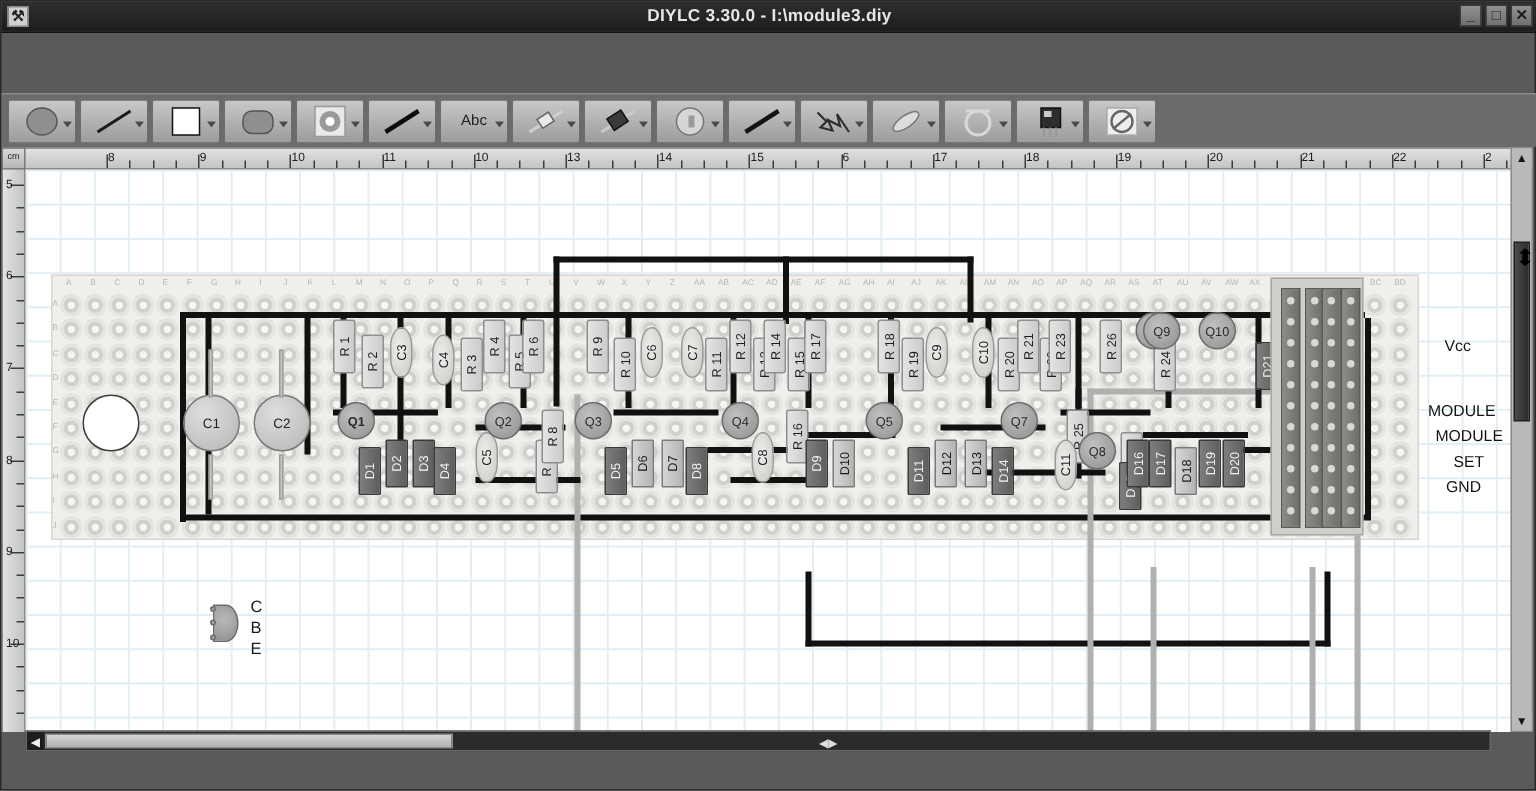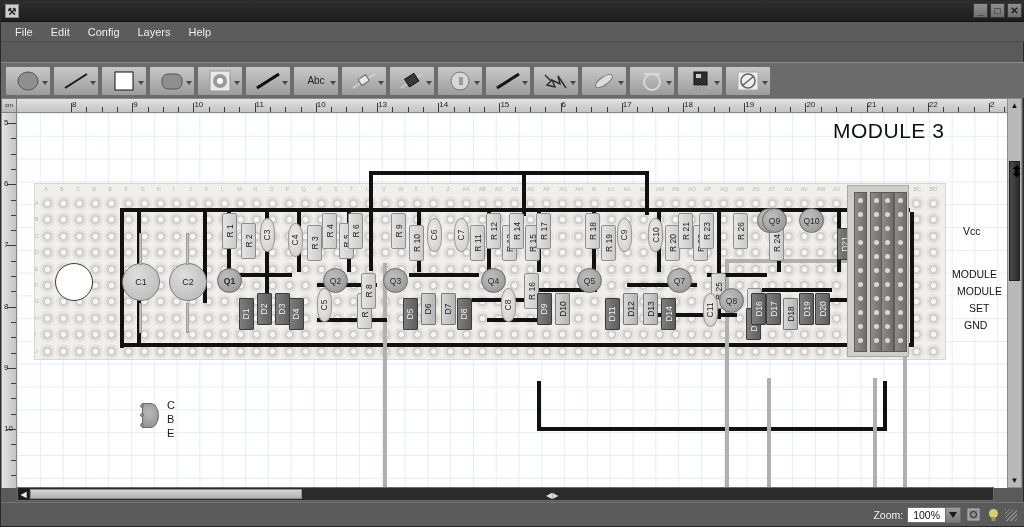--- a/index.html
+++ b/index.html
@@ -302,34 +302,28 @@
       repeating-linear-gradient(135deg, #8c8c8c 0 1px, transparent 1px 3px);
   }
 </style>
 </head>
 <body>
 
 <div id="app">
 
   <div id="titlebar">
     <div id="app-icon">⚒</div>
+    <div id="title-text">DIYLC 3.30.0 - I:\module3.diy</div>
     <div class="win-btns">
       <div class="win-btn">_</div>
       <div class="win-btn">□</div>
       <div class="win-btn">✕</div>
     </div>
   </div>
 
-  <div id="menubar">
-    <div class="menu-item">File</div>
-    <div class="menu-item">Edit</div>
-    <div class="menu-item">Config</div>
-    <div class="menu-item">Layers</div>
-    <div class="menu-item">Help</div>
-  </div>
 
 
   <div id="toolbar">
     <div class="tool">
       <svg width="24" height="20">
           <ellipse cx="12" cy="10" rx="10" ry="9" fill="#8f8f8f" stroke="#555"></ellipse>
         </svg>
       <i class="caret"></i>
     </div>
     <div class="tool">
@@ -543,21 +537,20 @@
       <div class="tick-v" style="top: 300.7px; width: 5px;"></div>
       <div class="tick-v" style="top: 316px; width: 9px;"></div>
       <div class="rlabel-v" style="top: 311px;">10</div>
       <div class="tick-v" style="top: 331.3px; width: 5px;"></div>
       <div class="tick-v" style="top: 346.6px; width: 5px;"></div>
       <div class="tick-v" style="top: 361.9px; width: 5px;"></div>
     </div>
 
   <div id="canvas-wrap">
     <div id="grid"></div>
-    <div id="module-title">MODULE 3</div>
 
     <div id="perfboard">
         <div class="collabel" style="left: 9px; top: 2px;">A</div>
         <div class="collabel" style="left: 25.1px; top: 2px;">B</div>
         <div class="collabel" style="left: 41.2px; top: 2px;">C</div>
         <div class="collabel" style="left: 57.3px; top: 2px;">D</div>
         <div class="collabel" style="left: 73.4px; top: 2px;">E</div>
         <div class="collabel" style="left: 89.5px; top: 2px;">F</div>
         <div class="collabel" style="left: 105.6px; top: 2px;">G</div>
         <div class="collabel" style="left: 121.7px; top: 2px;">H</div>
@@ -1398,21 +1391,21 @@
         </div>
         <div class="diode" style="left: 782px; top: 180px;">
           <span>D19</span>
         </div>
         <div class="diode" style="left: 798px; top: 180px;">
           <span>D20</span>
         </div>
         <div class="diode" style="left: 820px; top: 115px;">
           <span>D21</span>
         </div>
-        <div class="trans" style="left: 200px; top: 155px; font-weight: bold;">Q1</div>
+        <div class="trans" style="left: 208px; top: 155px; font-weight: bold;">Q1</div>
         <div class="trans" style="left: 306px; top: 155px;">Q2</div>
         <div class="trans" style="left: 366px; top: 155px;">Q3</div>
         <div class="trans" style="left: 464px; top: 155px;">Q4</div>
         <div class="trans" style="left: 560px; top: 155px;">Q5</div>
         <div class="trans" style="left: 740px; top: 95px;">Q6</div>
         <div class="trans" style="left: 650px; top: 155px;">Q7</div>
         <div class="trans" style="left: 702px; top: 175px;">Q8</div>
         <div class="trans" style="left: 745px; top: 95px;">Q9</div>
         <div class="trans" style="left: 782px; top: 95px;">Q10</div>
       </div>
@@ -1488,37 +1481,13 @@
     <div id="vthumb">⬍</div>
     <div class="sb-arrow" style="left:0;bottom:0;width:13px;height:13px">▼</div>
   </div>
 
   <div id="hscroll">
     <div class="sb-arrow" style="left:0;top:0;width:11px;height:12px;background:#1d1d1d;color:#eee">◀</div>
     <div id="hthumb"></div>
     <div class="grip">◀▶</div>
   </div>
 
-  <div id="statusbar">
-    <span id="zoom-label">Zoom:</span>
-    <div id="zoom-select">
-      <span id="zoom-value">100%</span>
-      <span id="zoom-caret">
-        <svg width="8" height="6">
-            <polygon points="0,0 8,0 4,6" fill="#1b1b1b"></polygon>
-          </svg>
-      </span>
-    </div>
-    <span class="status-icon">
-      <svg width="13" height="13">
-          <rect x="1" y="1" width="11" height="11" fill="#8d8d8d" stroke="#bbb"></rect>
-          <circle cx="6.5" cy="6.5" r="3" fill="none" stroke="#222"></circle>
-        </svg>
-    </span>
-    <span class="status-icon">
-      <svg width="13" height="14">
-          <circle cx="6.5" cy="5.5" r="4.5" fill="#d6d16a"></circle>
-          <rect x="4.5" y="9" width="4" height="4" fill="#9d9a58"></rect>
-        </svg>
-    </span>
-    <span id="resize-grip"></span>
-  </div>
 </div>
 
 </body></html>

